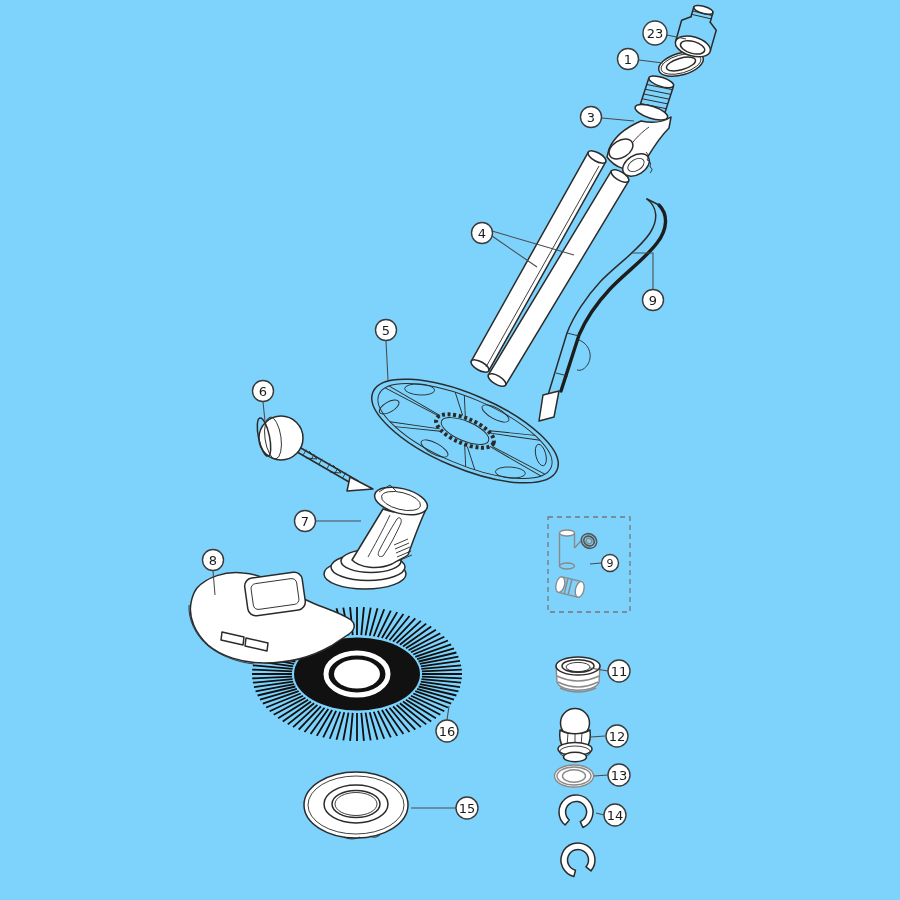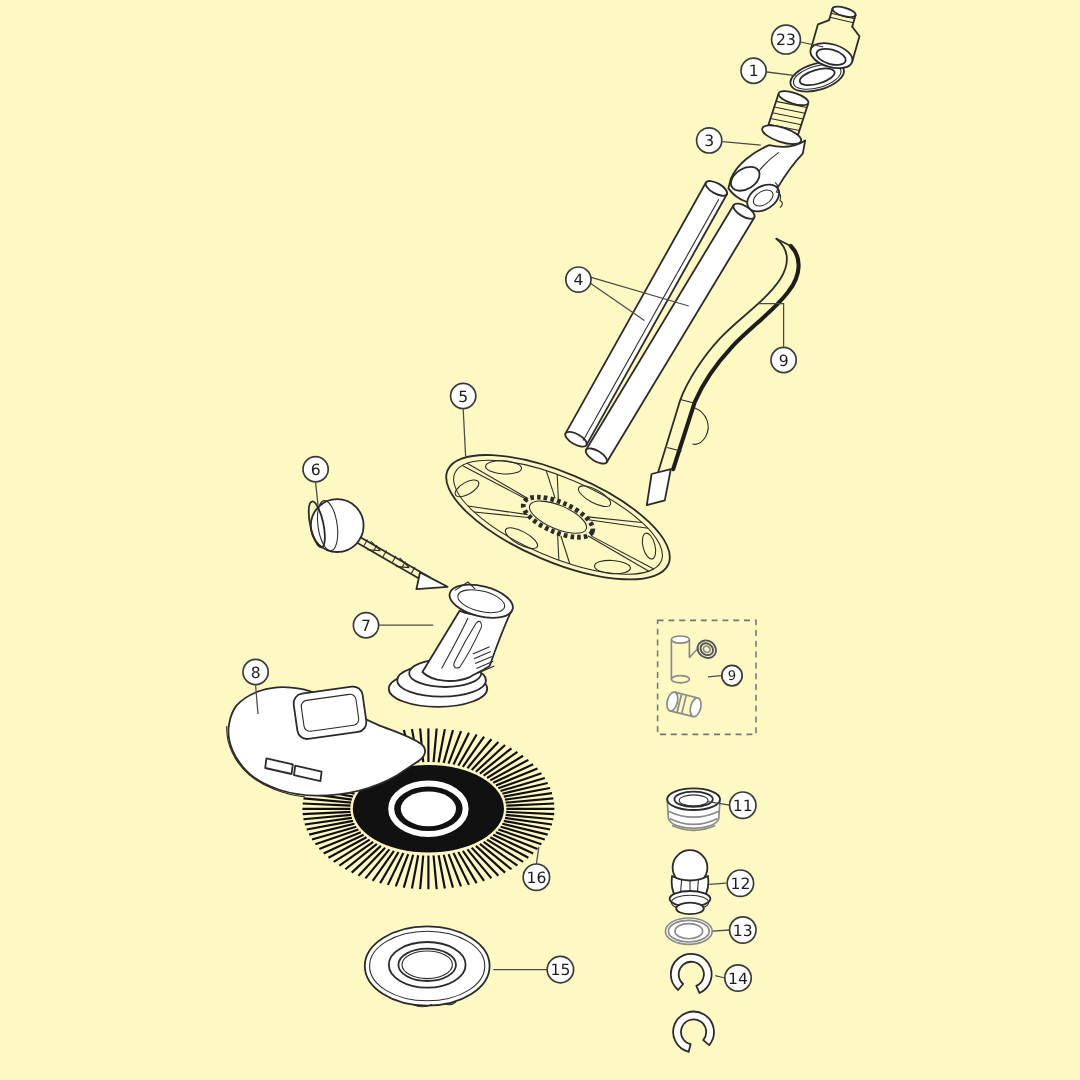--- a/index.html
+++ b/index.html
@@ -1,16 +1,16 @@
 <!DOCTYPE html>
 <html><head>
 <meta charset="utf-8">
 <style>
   html,body{margin:0;padding:0;background:#fff;}
-  #canvas{width:900px;height:900px;background:#fef9c3;position:relative;}
+  #canvas{width:900px;height:900px;background:#7dd3fc;position:relative;}
   svg{display:block;}
   .ln{fill:none;stroke:#2b2b2b;stroke-width:1.5;stroke-linecap:round;stroke-linejoin:round;}
   .fw{fill:#fff;stroke:#2b2b2b;stroke-width:1.5;stroke-linejoin:round;}
   .thin{fill:none;stroke:#2b2b2b;stroke-width:0.9;}
   .gry{fill:none;stroke:#8a8a8a;stroke-width:1.4;}
   .gryf{fill:#fff;stroke:#8a8a8a;stroke-width:1.4;}
   .drk{fill:none;stroke:#555;stroke-width:1.6;}
   .leader{fill:none;stroke:#4a4a4a;stroke-width:1.05;}
   .callout circle{fill:#fff;stroke:#3a3a3a;stroke-width:1.4;}
   .callout text{font-family:"DejaVu Sans","Liberation Sans",sans-serif;font-size:13px;fill:#1c1c1c;text-anchor:middle;}

